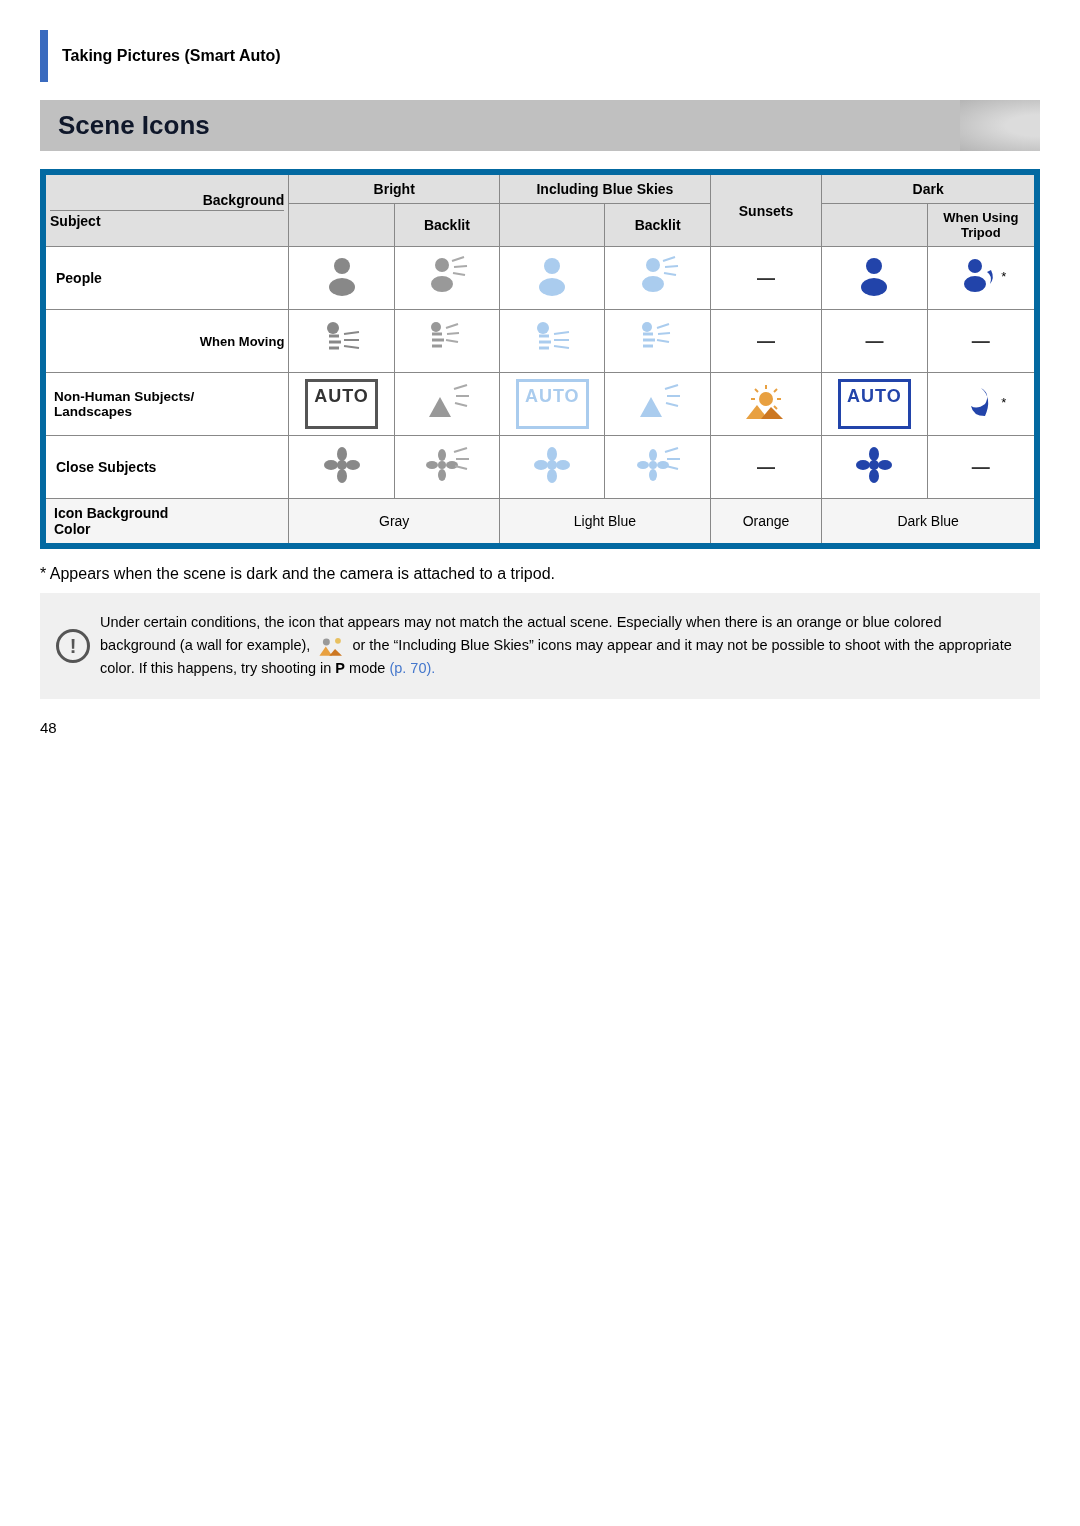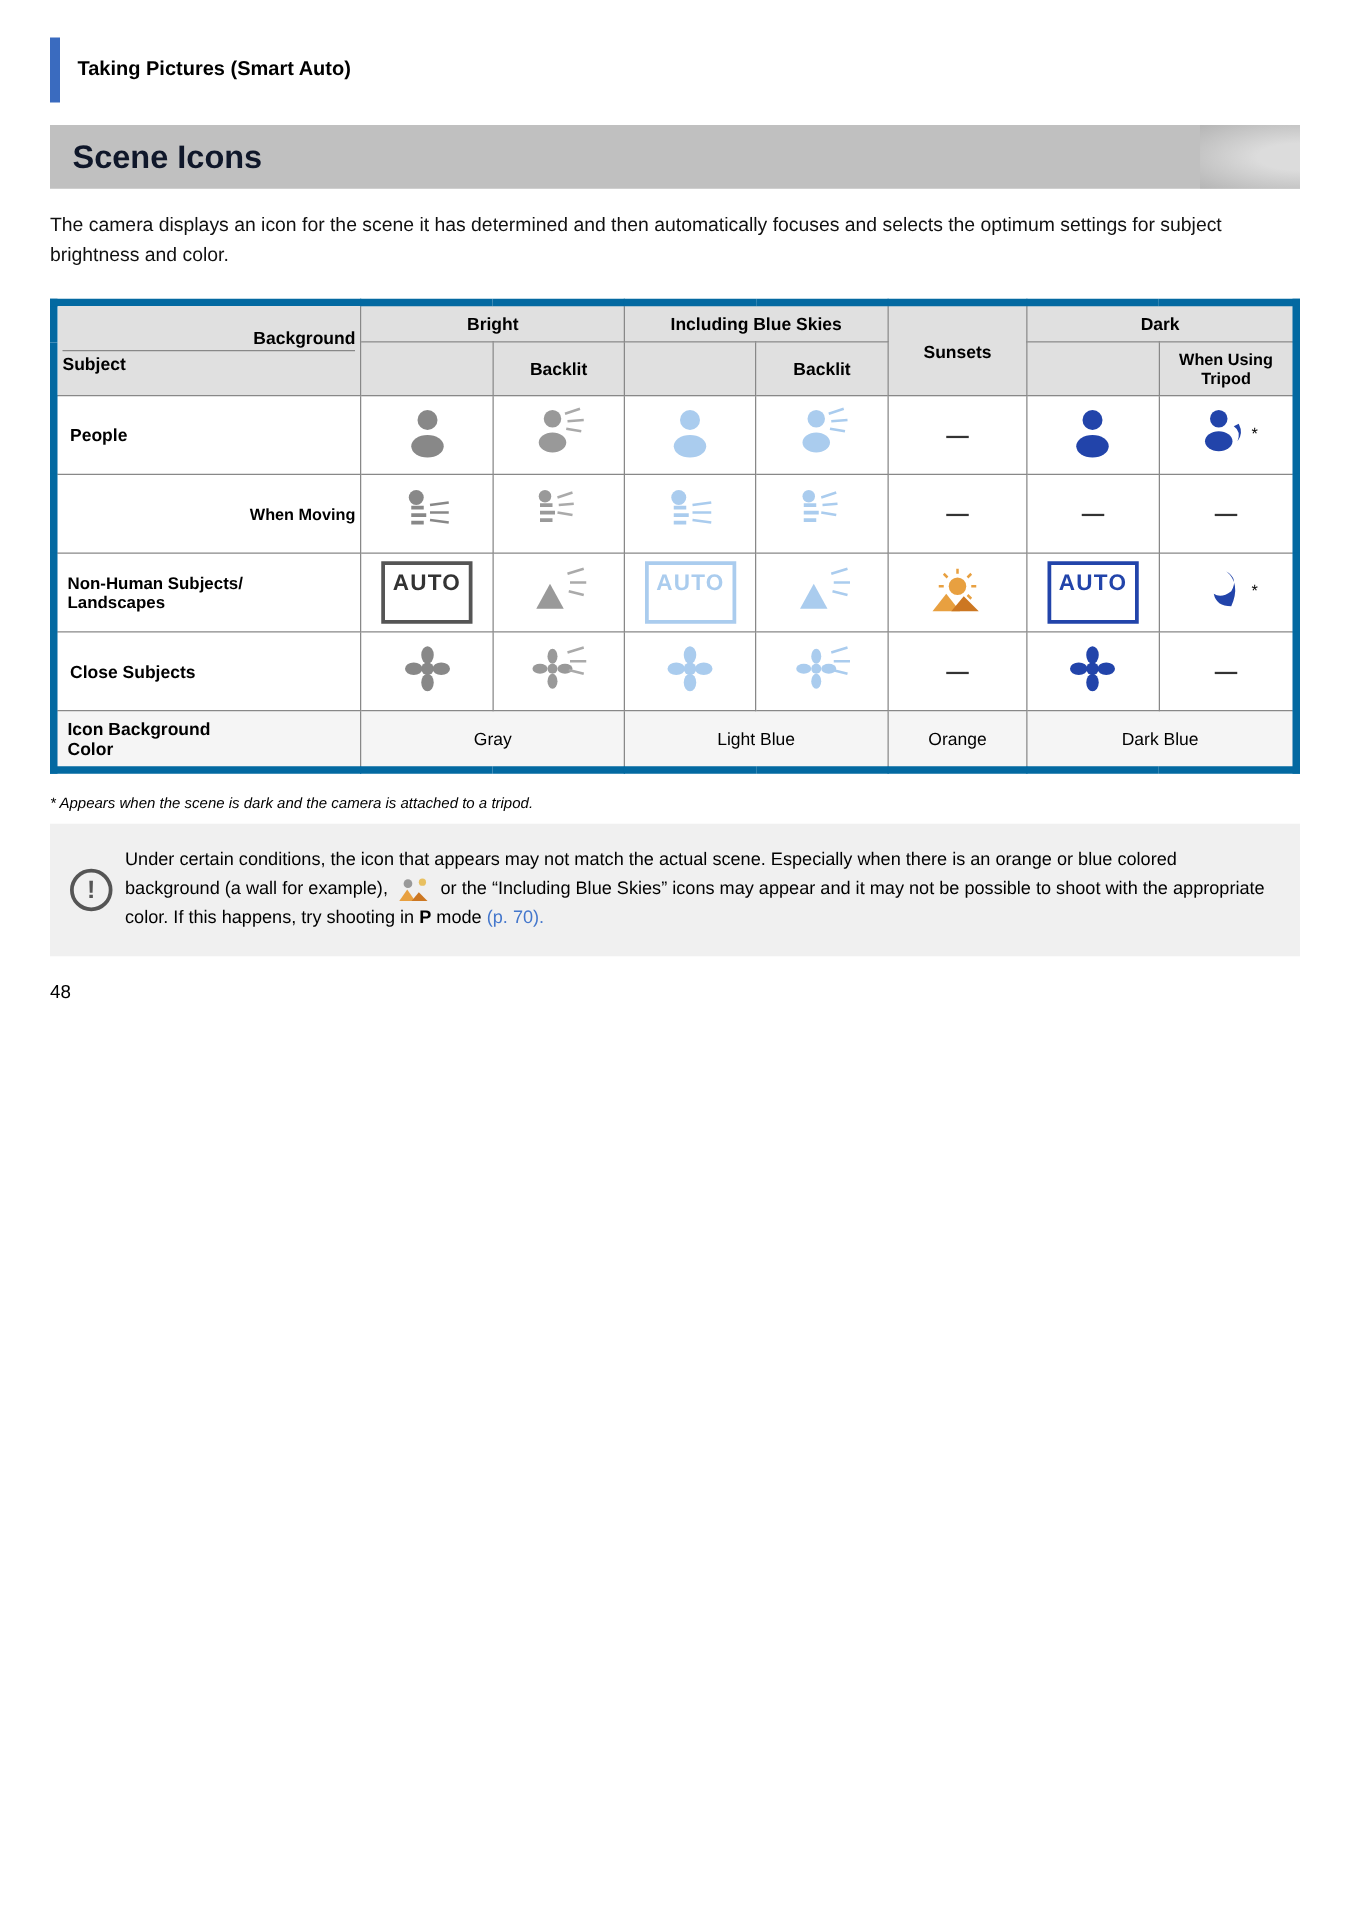--- a/index.html
+++ b/index.html
@@ -136,24 +136,23 @@
       border: 3px solid #555;
       border-radius: 50%;
       display: flex;
       align-items: center;
       justify-content: center;
       font-size: 20px;
       font-weight: bold;
       color: #555;
     }
     .footnote {
-      font-size: 12px;
+      font-size: 16px;
       margin-bottom: 10px;
       margin-top: 6px;
-      font-style: italic;
     }
     .link-text { color: #4477cc; }
     .page-number {
       font-size: 15px;
       margin-top: 20px;
       font-weight: normal;
     }
     
     .diagonal-cell {
       position: relative;
@@ -200,21 +199,20 @@
 
   <div class="top-header">
     <div class="blue-bar"></div>
     <span class="page-subtitle">Taking Pictures (Smart Auto)</span>
   </div>
 
   <div class="section-title-box">
     <span class="section-title">Scene Icons</span>
   </div>
 
-  <p class="description">The camera displays an icon for the scene it has determined and then automatically focuses and selects the optimum settings for subject brightness and color.</p>
 
   <table class="scene-table">
     <thead>
       <tr class="header-row">
 
         <td class="diagonal-cell" rowspan="2">
           <div class="diag-top">Background</div>
           <div class="diag-line"></div>
           <div class="diag-bottom">Subject</div>
         </td>

